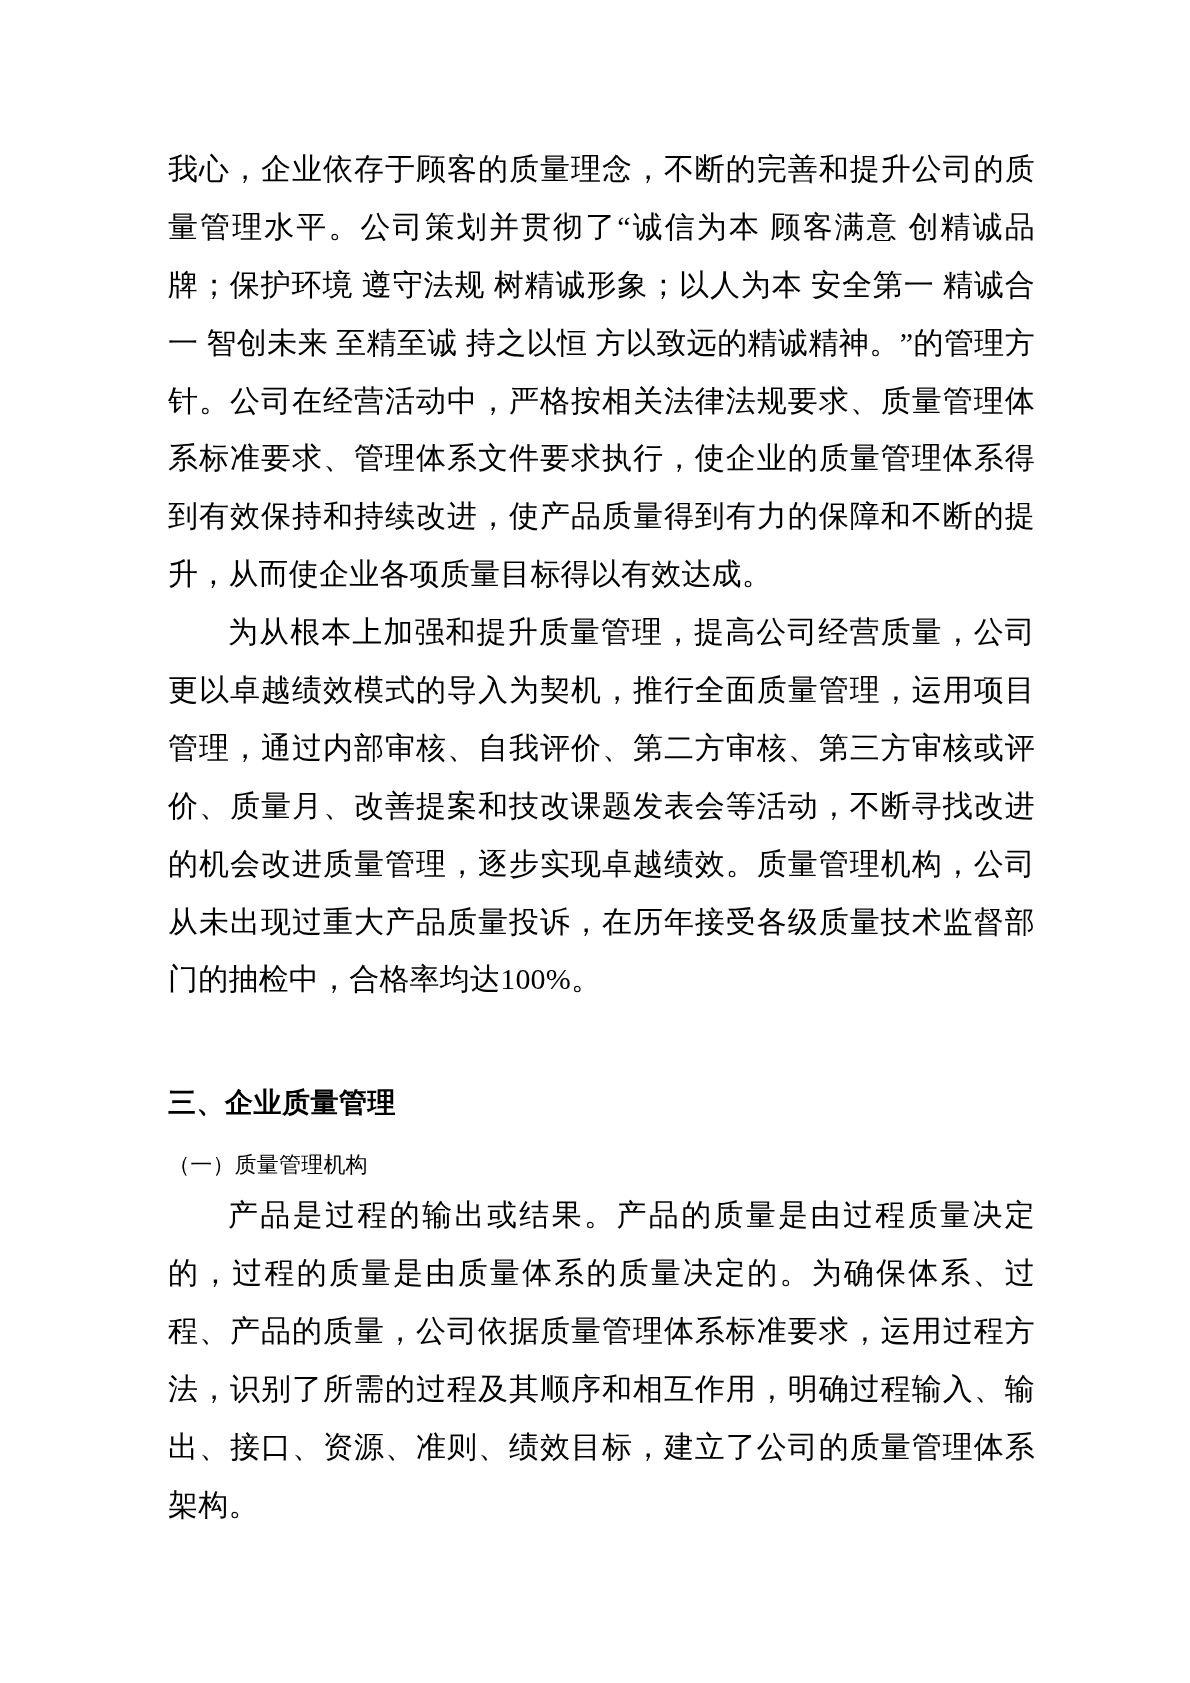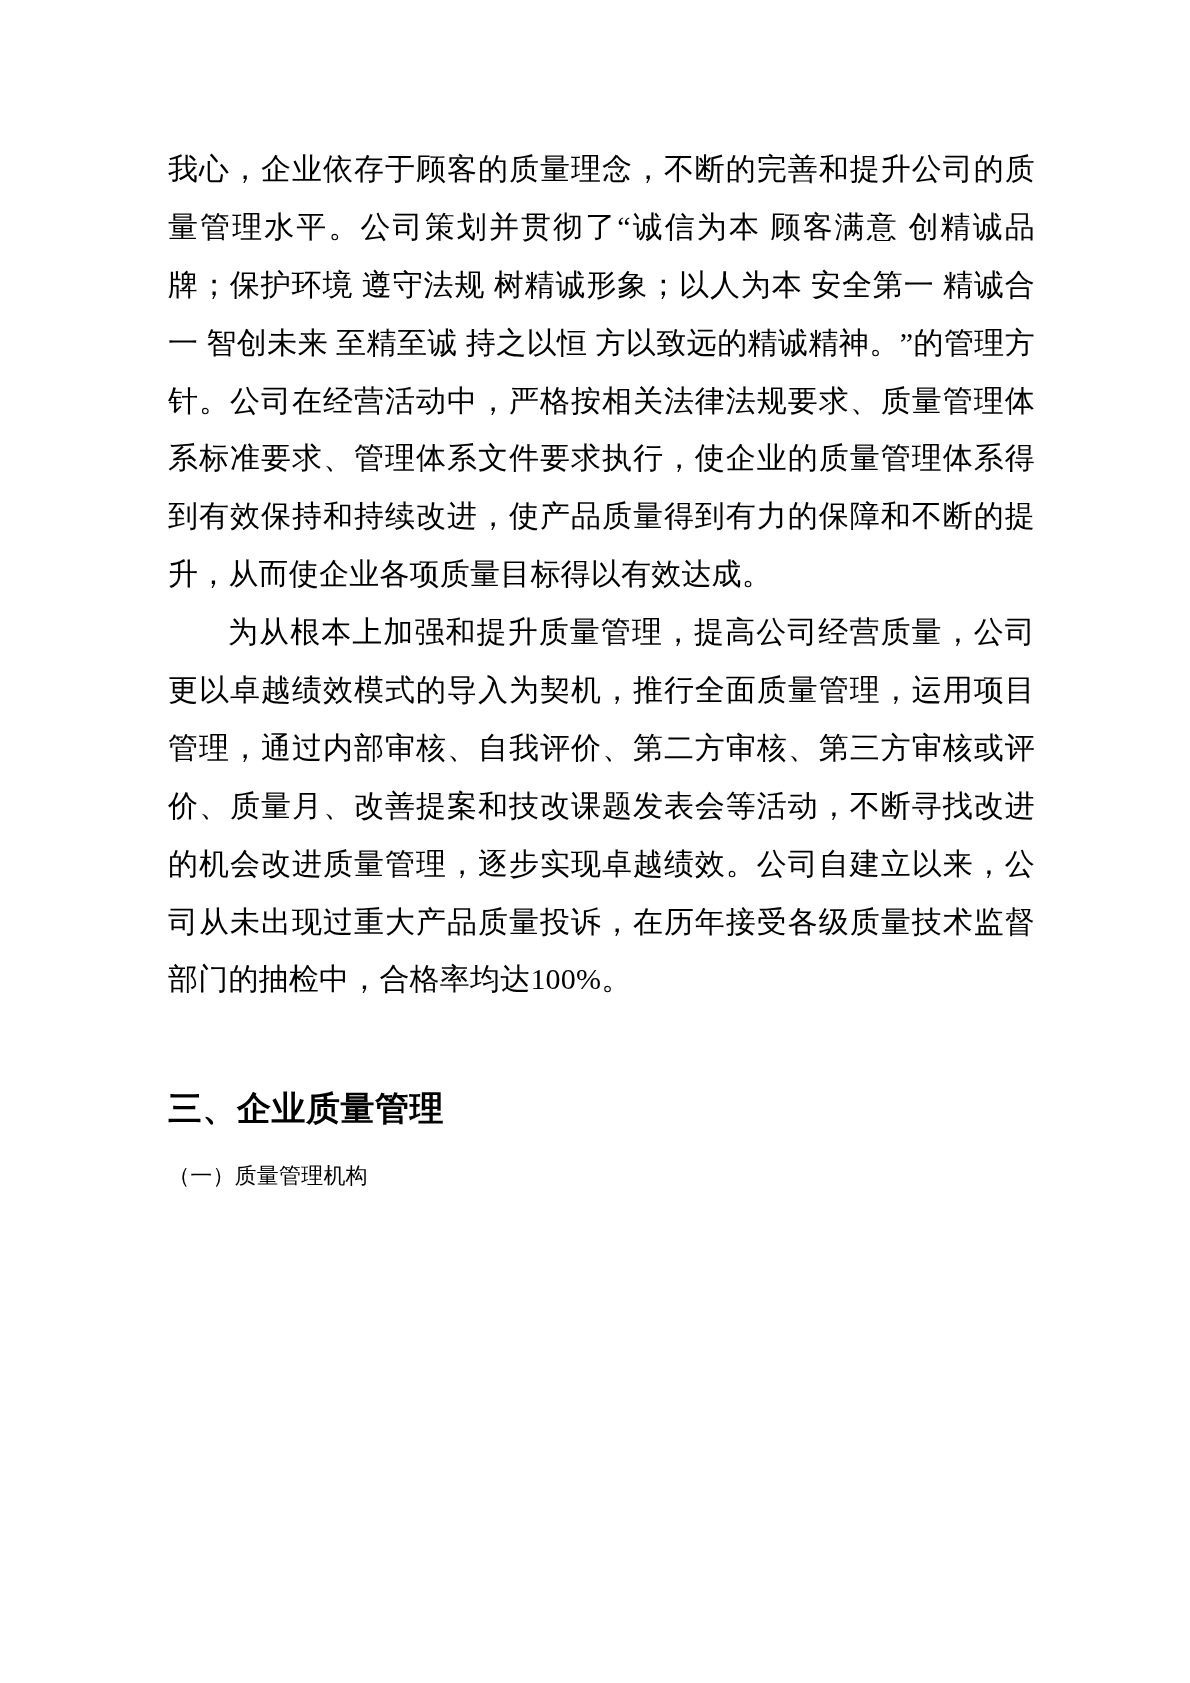--- a/index.html
+++ b/index.html
@@ -38,44 +38,45 @@
   }
   .spacer-lg {
     height: 68px;
   }
   .spacer-md {
     height: 14px;
   }
   h2.section-heading {
     margin: 0;
     font-family: "DejaVu Sans", sans-serif;
-    font-size: 34px;
+    font-size: 28px;
     font-weight: bold;
     line-height: 1.9;
     letter-spacing: 0.5px;
   }
   p.sub-heading {
     margin: 0;
     font-size: 22px;
     line-height: 1.95;
   }
 </style>
 </head>
 <body>
 
 <div class="page">
   <div class="doc-body">
 
     <p class="para">我心，企业依存于顾客的质量理念，不断的完善和提升公司的质量管理水平。公司策划并贯彻了“诚信为本 顾客满意 创精诚品牌；保护环境 遵守法规 树精诚形象；以人为本  安全第一 精诚合一 智创未来 至精至诚 持之以恒 方以致远的精诚精神。”的管理方针。公司在经营活动中，严格按相关法律法规要求、质量管理体系标准要求、管理体系文件要求执行，使企业的质量管理体系得到有效保持和持续改进，使产品质量得到有力的保障和不断的提升，从而使企业各项质量目标得以有效达成。</p>
 
-    <p class="para indent2">为从根本上加强和提升质量管理，提高公司经营质量，公司更以卓越绩效模式的导入为契机，推行全面质量管理，运用项目管理，通过内部审核、自我评价、第二方审核、第三方审核或评价、质量月、改善提案和技改课题发表会等活动，不断寻找改进的机会改进质量管理，逐步实现卓越绩效。公司自建立以来，公司从未出现过重大产品质量投诉，在历年接受各级质量技术监督部门的抽检中，合格率均达100%。</p>
+    <p class="para indent2">为从根本上加强和提升质量管理，提高公司经营质量，公司更以卓越绩效模式的导入为契机，推行全面质量管理，运用项目管理，通过内部审核、自我评价、第二方审核、第三方审核或评价、质量月、改善提案和技改课题发表会等活动，不断寻找改进的机会改进质量管理，逐步实现卓越绩效。质量管理机构，公司从未出现过重大产品质量投诉，在历年接受各级质量技术监督部门的抽检中，合格率均达100%。</p>
 
     <div class="spacer-lg"></div>
 
     <h2 class="section-heading">三、企业质量管理</h2>
 
     <div class="spacer-md"></div>
 
     <p class="sub-heading">（一）质量管理机构</p>
 
+    <p class="para indent2">产品是过程的输出或结果。产品的质量是由过程质量决定的，过程的质量是由质量体系的质量决定的。为确保体系、过程、产品的质量，公司依据质量管理体系标准要求，运用过程方法，识别了所需的过程及其顺序和相互作用，明确过程输入、输出、接口、资源、准则、绩效目标，建立了公司的质量管理体系架构。</p>
 
   </div>
 </div>
 
 </body></html>

